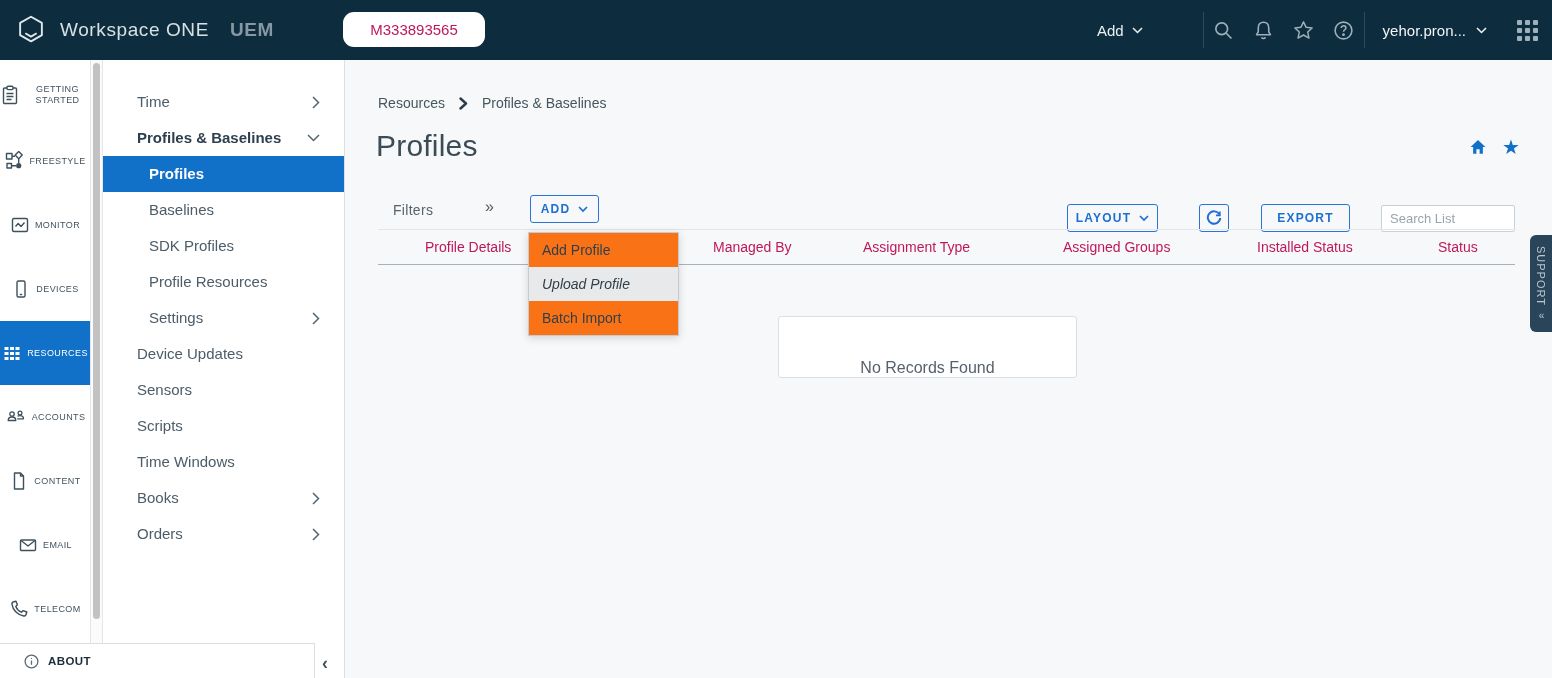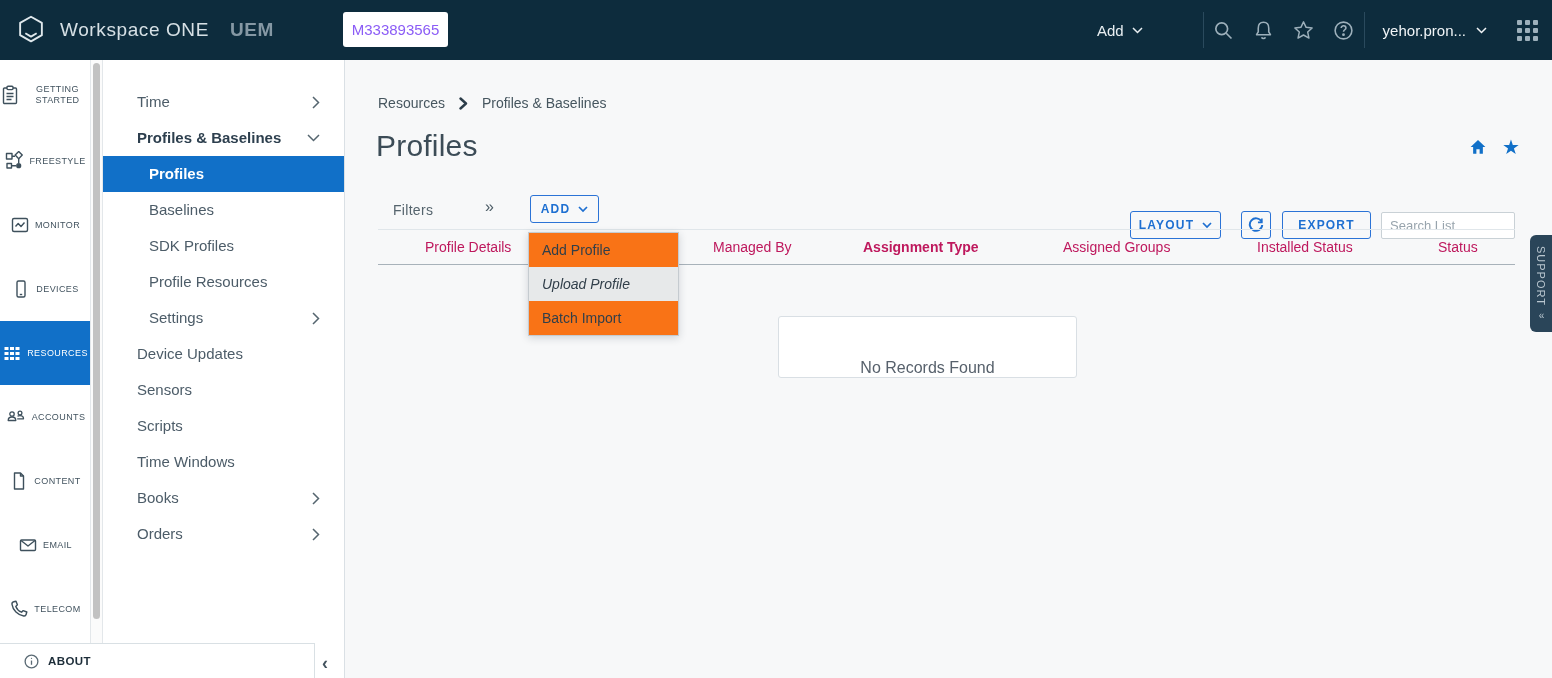--- a/index.html
+++ b/index.html
@@ -4,21 +4,21 @@
 <style>
   * { margin:0; padding:0; box-sizing:border-box; }
   html,body { width:1552px; height:678px; }
   body { font-family:"Liberation Sans", sans-serif; background:#f7f8f9; overflow:hidden; position:relative; }
 
   
   .topbar { position:absolute; left:0; top:0; width:1552px; height:60px; background:#0d2c3d; z-index:60; }
   .brand { position:absolute; left:14px; top:0; height:60px; display:flex; align-items:center; gap:12px; }
   .brand-name { color:#d6e0e5; font-size:19px; font-weight:400; letter-spacing:.6px; }
   .brand-suffix { color:#8598a4; font-size:19px; font-weight:600; letter-spacing:.6px; margin-left:9px; }
-  .og-btn { position:absolute; left:343px; top:12px; width:105px; height:35px; background:#ffffff; border:none; border-radius:3px; color:#8b5cf6; font-size:15px; font-family:inherit; cursor:pointer; }
+  .og-btn { position:absolute; left:343px; top:12px; width:142px; height:35px; background:#ffffff; border:none; border-radius:11px; color:#be185d; font-size:15px; font-family:inherit; cursor:pointer; }
   .hdr-right { position:absolute; right:14px; top:0; height:60px; display:flex; align-items:center; }
   .hdr-add { display:flex; align-items:center; gap:8px; color:#e9eff2; font-size:15px; cursor:pointer; margin-right:60px; }
   .vdiv { width:1px; height:36px; background:#2a4a5d; }
   .hdr-ic { width:40px; height:60px; display:flex; align-items:center; justify-content:center; color:#9db0bb; cursor:pointer; }
   .hdr-ic:first-of-type { margin-left:8px; }
   .hdr-user { display:flex; align-items:center; gap:10px; color:#f1f5f7; font-size:15px; margin:0 30px 0 18px; cursor:pointer; }
   .grid-ic { display:grid; grid-template-columns:repeat(3,5px); grid-template-rows:repeat(3,5px); gap:3px; cursor:pointer; }
   .grid-ic i { background:#9db0bb; border-radius:1px; }
 
   
@@ -49,32 +49,32 @@
   .page-title { position:absolute; top:69px; left:31px; font-size:30px; font-weight:300; color:#3c4c57; letter-spacing:.2px; }
   .quick-icons { position:absolute; top:78px; right:32px; display:flex; align-items:center; gap:15px; color:#1170c8; }
   .quick-icons .star-glyph { font-size:20px; line-height:18px; cursor:pointer; }
   .quick-icons svg { cursor:pointer; }
 
   .filters-lbl { position:absolute; top:142px; left:48px; font-size:14px; color:#55646d; letter-spacing:.3px; cursor:pointer; }
   .filters-exp { position:absolute; top:138px; left:140px; font-size:16px; color:#4d5d67; cursor:pointer; }
 
   .btn { display:flex; align-items:center; justify-content:center; gap:8px; background:transparent; border:1px solid #2b73d6; border-radius:3px; color:#1d6fd1; font-size:12px; font-weight:700; letter-spacing:1.2px; font-family:inherit; cursor:pointer; }
   .add-btn { position:absolute; top:135px; left:185px; width:69px; height:28px; }
-  .toolbar-right { position:absolute; top:151px; right:37px; display:flex; align-items:center; }
+  .toolbar-right { position:absolute; top:144px; right:37px; display:flex; align-items:center;gap:21px; }
   .layout-btn { width:91px; height:28px; margin-right:20px; }
   .refresh-btn { width:30px; height:28px; margin-right:11px; }
   .export-btn { width:89px; height:28px; margin-right:10px; }
   .search-input { width:134px; height:27px; border:1px solid #c9d1d6; border-radius:2px; background:#ffffff; padding:0 8px; font-size:13px; color:#333; font-family:inherit; }
   .search-input::placeholder { color:#98a4ad; }
 
   .thead { position:absolute; top:169px; left:33px; right:37px; height:36px; border-top:1px solid #e0e6ea; border-bottom:1px solid #a8b2ba; display:flex; align-items:center; font-size:14px; color:#be185d; }
   .th { white-space:nowrap; }
   .th.c1 { width:335px; padding-left:47px; }
   .th.c2 { width:150px; }
-  .th.c3 { width:200px;font-weight:bold; }
+  .th.c3 { width:200px; }
   .th.c4 { width:194px; }
   .th.c5 { width:181px; }
   .th.c6 { flex:1; }
 
   .add-dropdown { position:absolute; top:172px; left:183px; width:151px; background:#f97316; border:1px solid #c5cbd0; box-shadow:0 2px 8px rgba(31,45,61,.18); z-index:45; }
   .menu-item { height:34px; line-height:34px; padding-left:13px; font-size:14px; color:#313f4a; cursor:pointer; }
   .menu-item.highlight { background:#e7e9ea;font-style:italic; }
 
   .empty-box { position:absolute; top:256px; left:433px; width:299px; height:62px; background:#ffffff; border:1px solid #d9dfe4; border-radius:3px; display:flex; align-items:flex-end; justify-content:center; font-size:16px; color:#57616c; }
 

